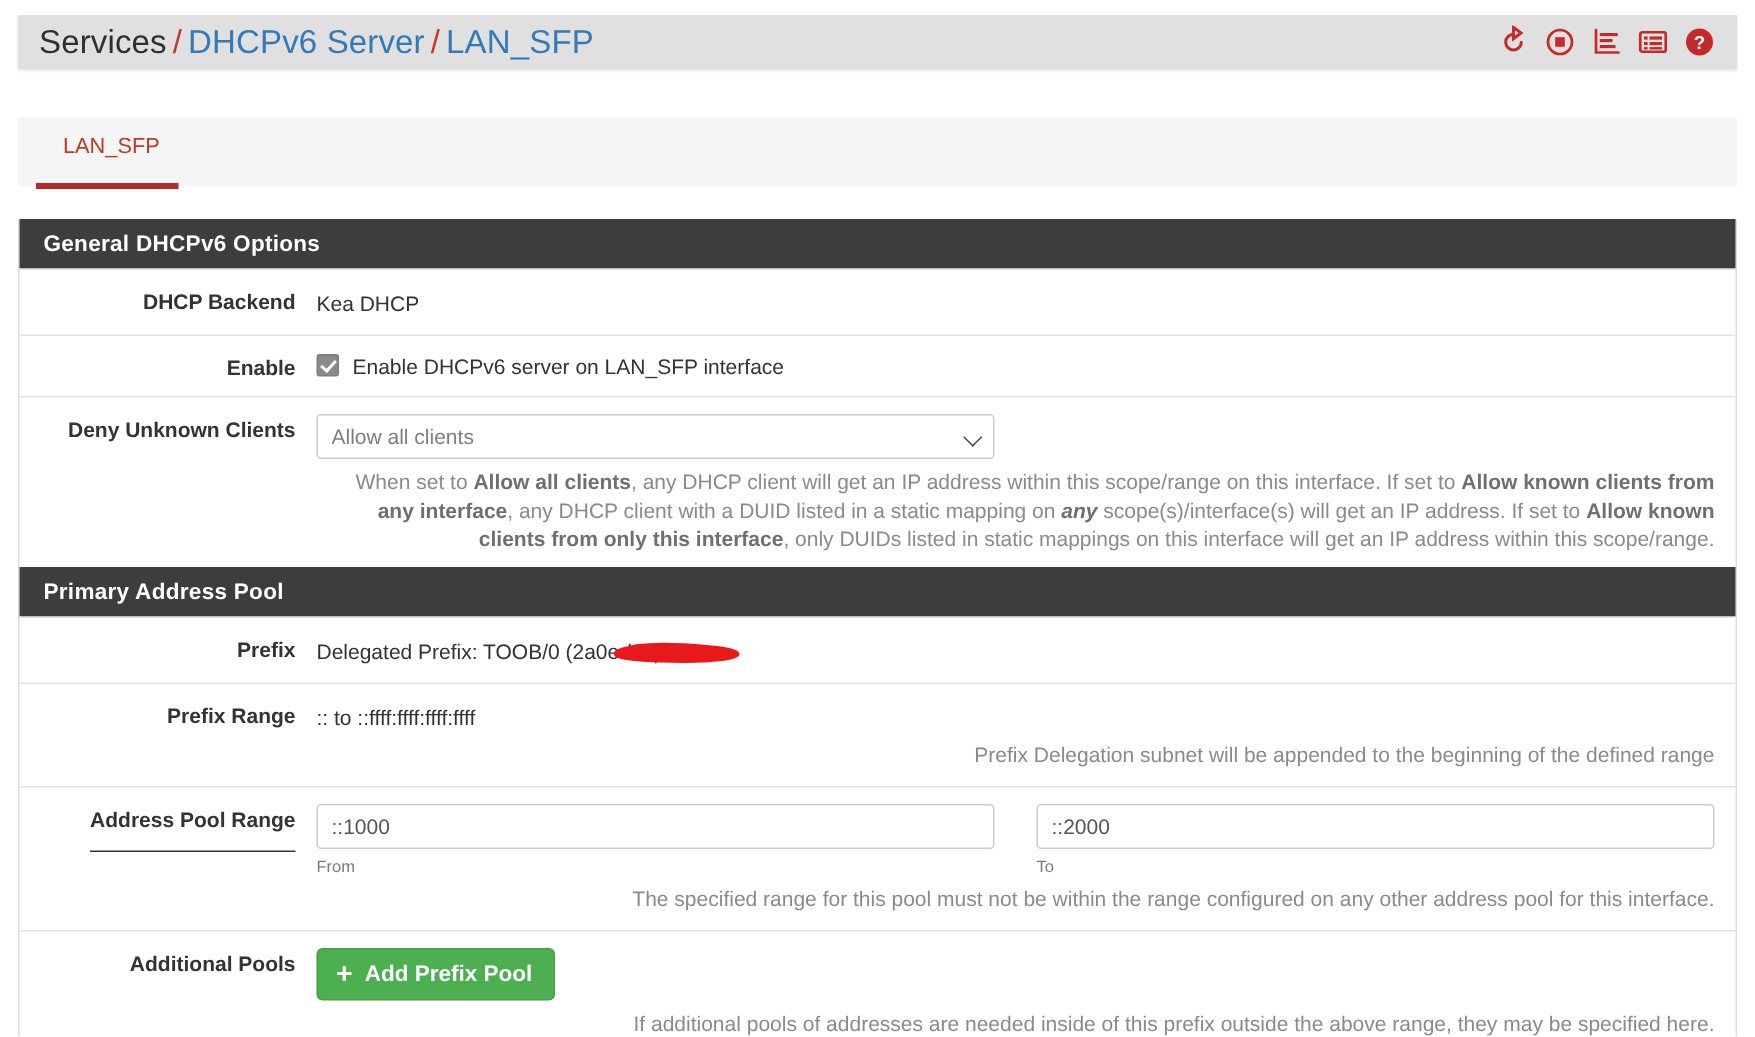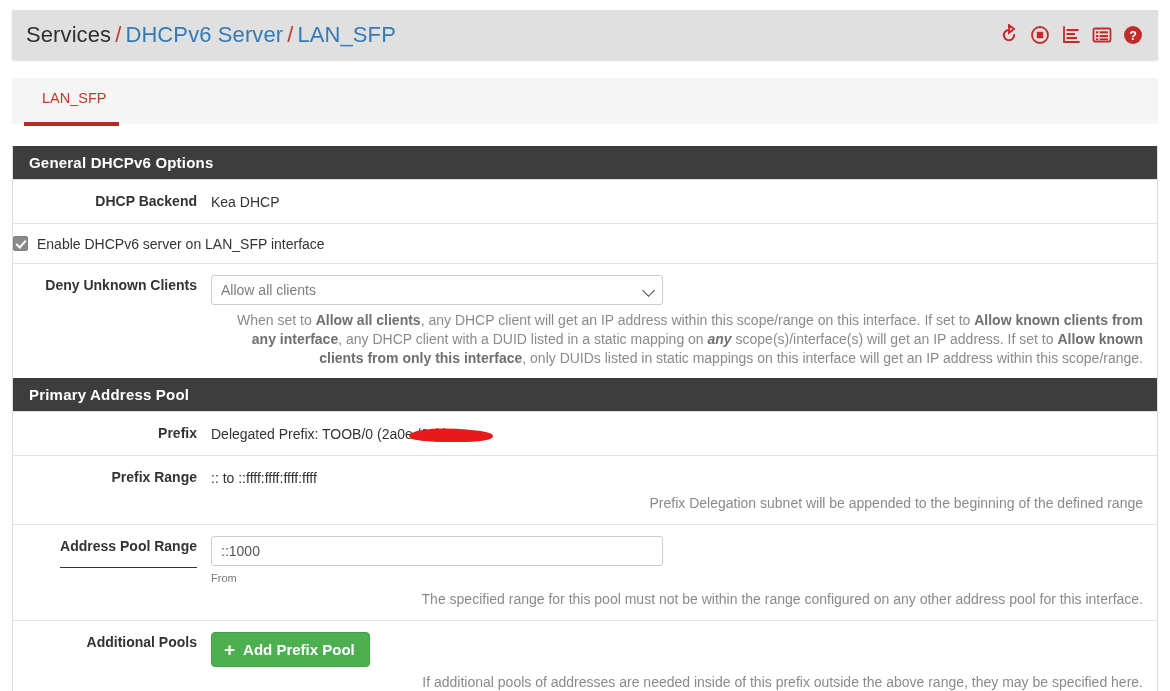--- a/index.html
+++ b/index.html
@@ -7,21 +7,21 @@
     margin: 0; padding: 0;
     width: 1170px; height: 691px;
     background: #ffffff;
     font-family: "Liberation Sans", sans-serif;
     -webkit-font-smoothing: antialiased;
   }
   .page { position: relative; width: 1170px; height: 691px; overflow: hidden; background:#fff; }
 
   
   .crumb-bar {
-    position: absolute; left: 12px; top: 10px; width: 1146px; height: 50px;
+    position: absolute; left: 12px; top: 10px; width: 1146px; height: 36px;
     background: #e0e0e0;
     display: flex; align-items: center;
     box-shadow: 0 1px 2px rgba(0,0,0,.12);
   }
   .crumb-text {
     padding-left: 14px;
     font-size: 22px;
     color: #2f2f2f;
     letter-spacing: .1px;
     white-space: nowrap;
@@ -205,20 +205,21 @@
     <div class="panel-head">General DHCPv6 Options</div>
 
     <div class="row">
       <div class="row-label">DHCP Backend</div>
       <div class="row-body">
         <div class="static-val">Kea DHCP</div>
       </div>
     </div>
 
     <div class="row">
+      <div class="row-label">Enable</div>
       <div class="row-body">
         <div class="chk-line">
           <span class="chk"></span>
           <span class="chk-label">Enable DHCPv6 server on LAN_SFP interface</span>
         </div>
       </div>
     </div>
 
     <div class="row">
       <div class="row-label">Deny Unknown Clients</div>
@@ -260,20 +261,24 @@
     </div>
 
     <div class="row">
       <div class="row-label underlined"><span>Address Pool Range</span></div>
       <div class="row-body">
         <div class="inputs-row">
           <div class="input-col">
             <input class="tbox" type="text" value="::1000" style="">
             <div class="sublabel">From</div>
           </div>
+          <div class="input-col">
+            <input class="tbox" type="text" value="::2000" style="">
+            <div class="sublabel">To</div>
+          </div>
         </div>
         <div class="help">The specified range for this pool must not be within the range configured on any other address pool for this interface.</div>
       </div>
     </div>
 
     <div class="row">
       <div class="row-label">Additional Pools</div>
       <div class="row-body">
         <button class="btn-green">
           <span class="plus">+</span>

